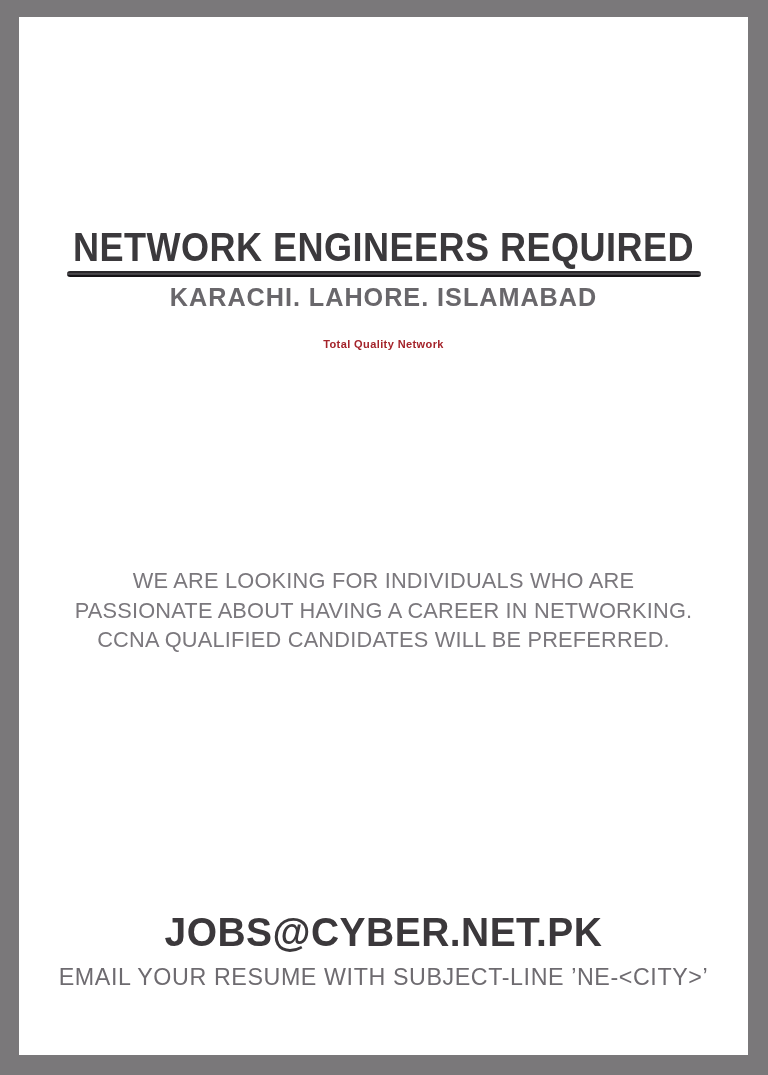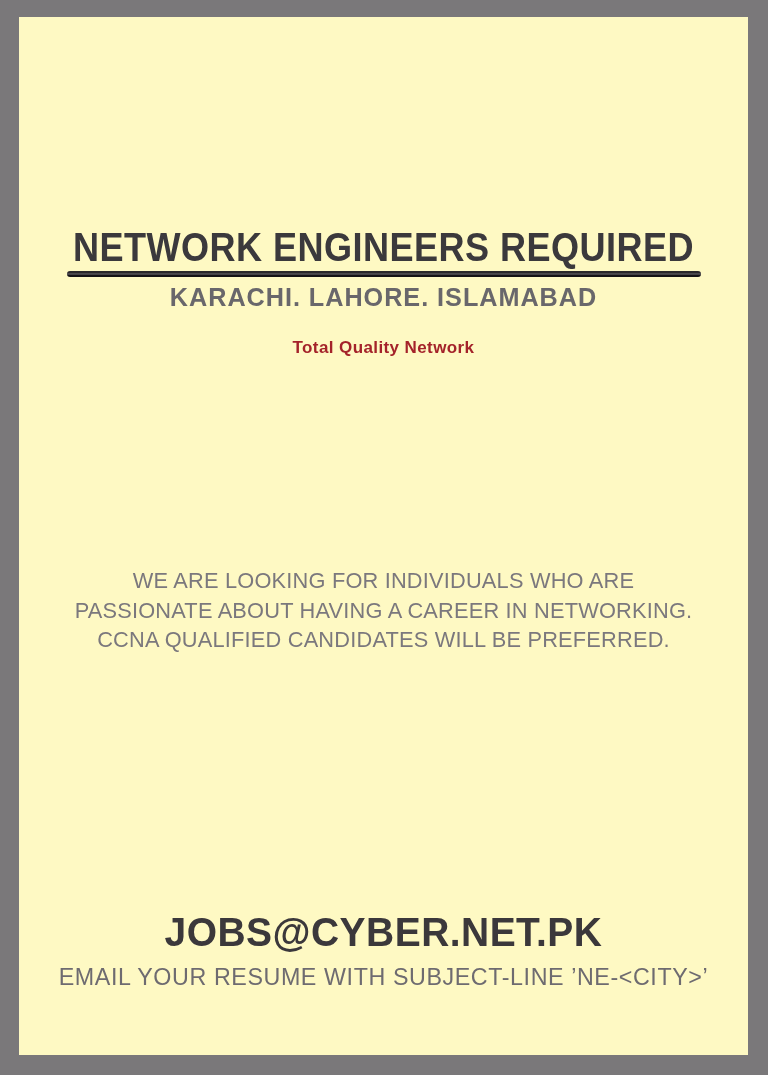--- a/index.html
+++ b/index.html
@@ -8,21 +8,21 @@
     height: 1075px;
     background: #7a787a;            
     font-family: "Liberation Sans", sans-serif;
     position: relative;
     overflow: hidden;
   }
   .paper {
     position: absolute;
     left: 19px; top: 17px;
     width: 729px; height: 1038px;
-    background: #fef9c3;            
+    background: #ffffff;            
   }
   .center-line { position: absolute; left: 0; width: 100%; text-align: center; white-space: nowrap; }
 
   .title {
     top: 206px;
     font-size: 41px;
     font-weight: 700;
     color: #3b393c;
     letter-spacing: 0.5px;
     transform: scaleX(0.88);
@@ -63,21 +63,21 @@
     font-family: "Liberation Sans", sans-serif;
     font-weight: 700;
     font-size: 18px;
     letter-spacing: 1.6px;
     fill: none;
     stroke: #ffffff;
     stroke-width: 1.25;
   }
   .logo-tagline {
     margin-top: 4px;
-    font-size: 17px;
+    font-size: 11px;
     font-weight: 700;
     color: #a4232a;
     letter-spacing: 0.4px;
     text-align: center;
   }
 
   .body-copy {
     top: 549px;
     font-size: 22px;
     color: #7b787d;

